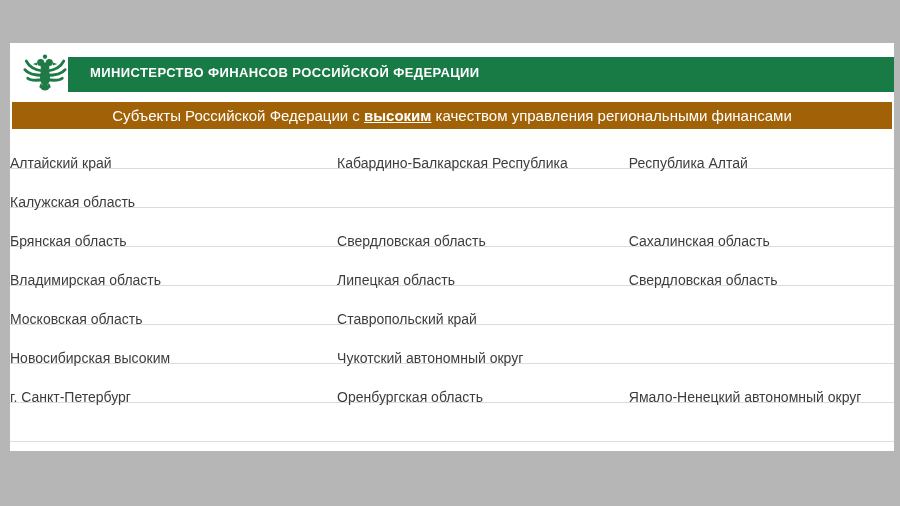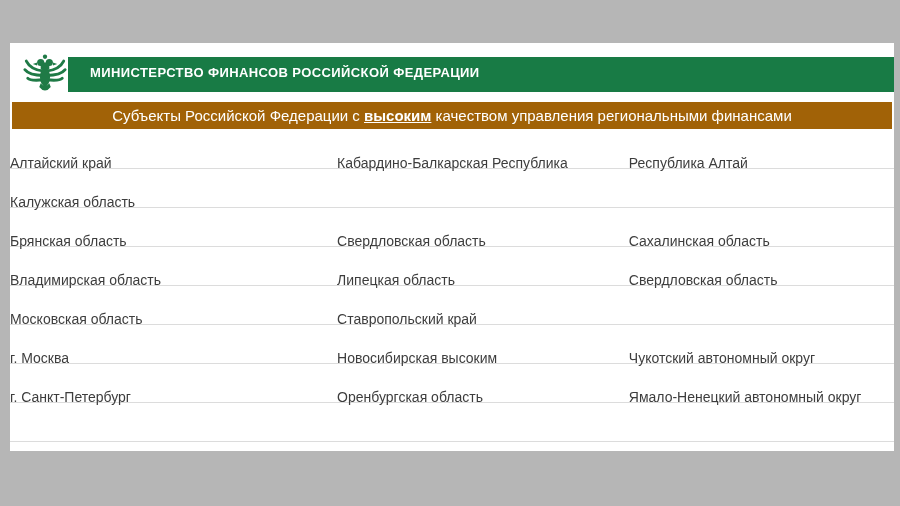--- a/index.html
+++ b/index.html
@@ -124,21 +124,20 @@
     <div class="row">
       <div class="cell">Владимирская область</div>
       <div class="cell">Липецкая область</div>
       <div class="cell">Свердловская область</div>
     </div>
     <div class="row">
       <div class="cell">Московская область</div>
       <div class="cell">Ставропольский край</div>
     </div>
     <div class="row">
-      <div class="cell">г. Москва</div>
       <div class="cell">Новосибирская высоким</div>
       <div class="cell">Чукотский автономный округ</div>
     </div>
     <div class="row">
       <div class="cell">г. Санкт-Петербург</div>
       <div class="cell">Оренбургская область</div>
       <div class="cell">Ямало-Ненецкий автономный округ</div>
     </div>
     <div class="row">
       <div class="cell"></div>

